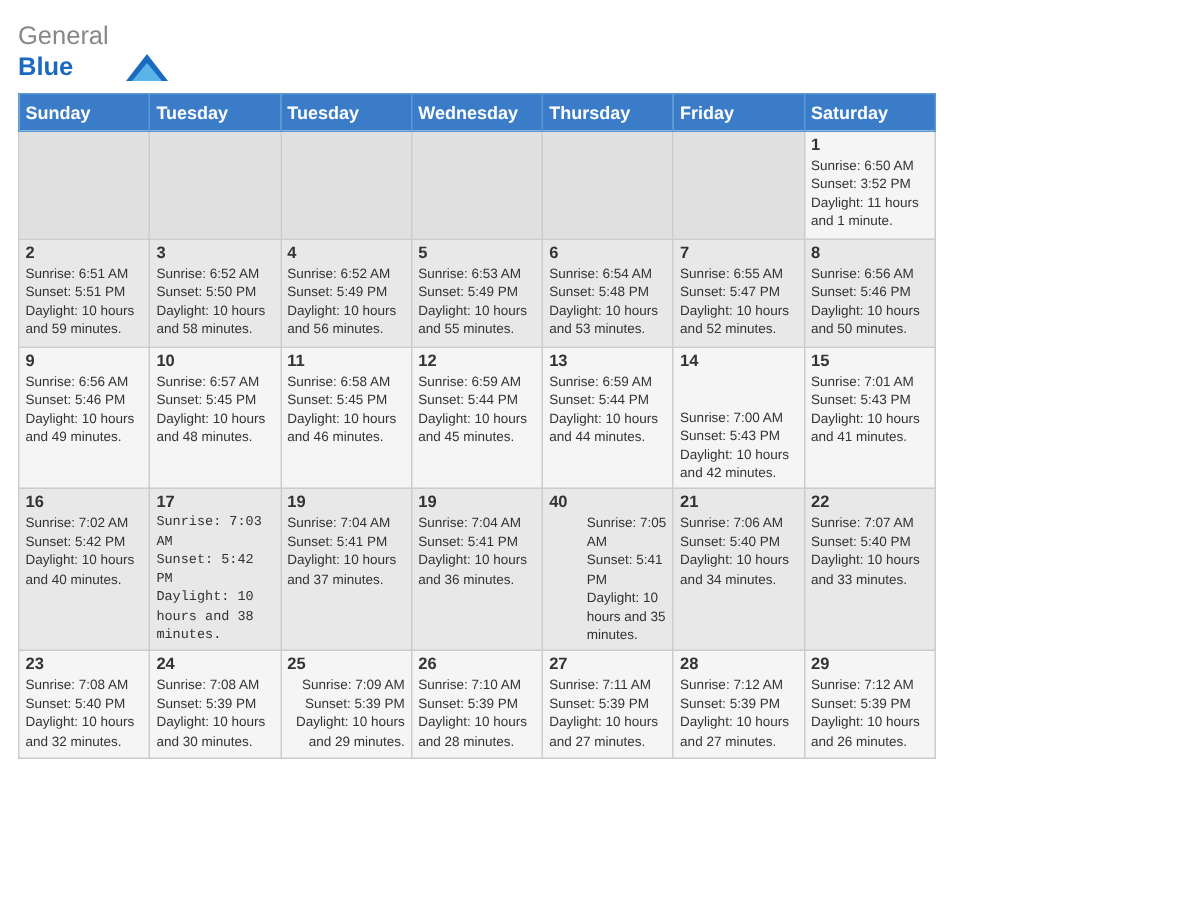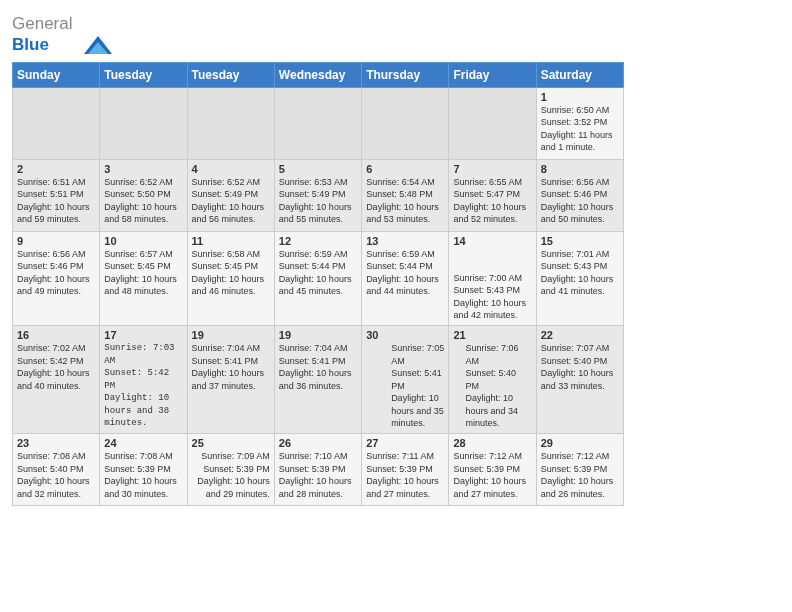--- a/index.html
+++ b/index.html
@@ -247,28 +247,28 @@
 Sunset: 5:41 PM
 Daylight: 10 hours and 37 minutes.</div>
           </td>
           <td>
             <span class="day-num">19</span>
             <div class="day-info" style="white-space: pre-line;">Sunrise: 7:04 AM
 Sunset: 5:41 PM
 Daylight: 10 hours and 36 minutes.</div>
           </td>
           <td>
-            <span class="day-num">30</span>
+            <span class="day-num">40</span>
             <div class="day-info" style="white-space: pre-line; margin-left: 25px;">Sunrise: 7:05 AM
 Sunset: 5:41 PM
 Daylight: 10 hours and 35 minutes.</div>
           </td>
           <td>
             <span class="day-num">21</span>
-            <div class="day-info" style="white-space: pre-line; margin-left: 12px;">Sunrise: 7:06 AM
+            <div class="day-info" style="white-space: pre-line;">Sunrise: 7:06 AM
 Sunset: 5:40 PM
 Daylight: 10 hours and 34 minutes.</div>
           </td>
           <td>
             <span class="day-num">22</span>
             <div class="day-info" style="white-space: pre-line;">Sunrise: 7:07 AM
 Sunset: 5:40 PM
 Daylight: 10 hours and 33 minutes.</div>
           </td>
         </tr>

